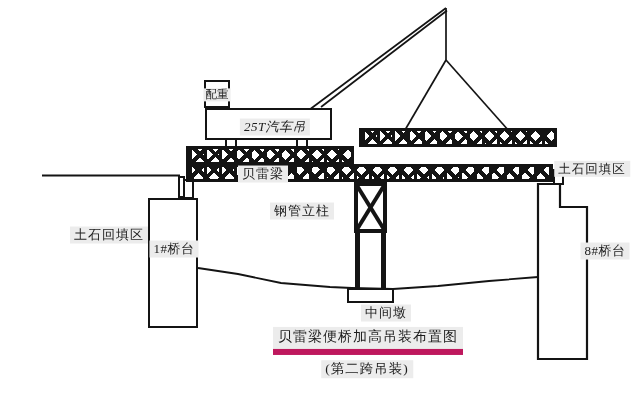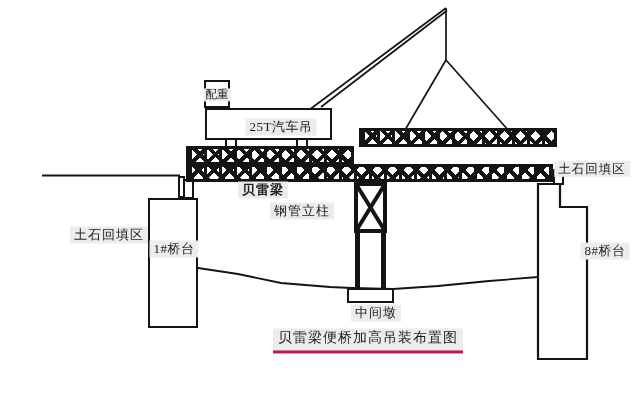--- a/index.html
+++ b/index.html
@@ -20,21 +20,21 @@
   }
   .solidcol{position:absolute;background:#141414;z-index:2;}
   .lbl{
     position:absolute;z-index:3;transform:translate(-50%,-50%);
     background:#ececec;padding:1px 4px;white-space:nowrap;
     font-size:13px;letter-spacing:1px;line-height:1.15;
   }
   .lbl.small{font-size:11.5px;letter-spacing:0;padding:0 2px;}
   .lbl.plain{letter-spacing:0.5px;}
   #title-line{
-    font-size:14px;letter-spacing:1px;border-bottom:3px solid #be185d;
+    font-size:14px;letter-spacing:1px;border-bottom:6px solid #be185d;
     padding:2px 5px 4px 5px;
   }
   #subtitle-line{font-size:13.5px;letter-spacing:1px;}
 </style>
 </head>
 <body>
 
 <div id="stage">
 
   <svg width="632" height="400" viewBox="0 0 632 400">
@@ -72,24 +72,25 @@
   <div class="shape outline" style="left:296px;top:138px;width:12px;height:10px;"></div>
 
   <div class="truss" style="left:186px;top:146px;width:168px;height:19px;"></div>
   <div class="truss" style="left:186px;top:164px;width:367px;height:18px;"></div>
   <div class="truss" style="left:359px;top:128px;width:198px;height:19px;"></div>
 
   <div class="shape outline" style="left:204px;top:80px;width:26px;height:28px;"></div>
   <div class="shape outline" style="left:205px;top:108px;width:127px;height:32px;"></div>
 
   <div class="lbl small" style="left:217px;top:95px;">配重</div>
-  <div class="lbl plain" style="left:281px;top:127px;">25T汽车吊</div>
-  <div class="lbl" style="left:263px;top:190px;font-weight:bold;">贝雷梁</div>
+  <div class="lbl plain" style="left:275px;top:127px;font-style:italic;">25T汽车吊</div>
+  <div class="lbl" style="left:263px;top:174px;">贝雷梁</div>
   <div class="lbl" style="left:302px;top:211px;">钢管立柱</div>
   <div class="lbl" style="left:109px;top:235px;">土石回填区</div>
   <div class="lbl plain" style="left:174px;top:249px;text-align:right;">1#桥台</div>
-  <div class="lbl" style="left:376px;top:313px;">中间墩</div>
+  <div class="lbl" style="left:386px;top:313px;">中间墩</div>
   <div class="lbl plain" style="left:605px;top:251px;">8#桥台</div>
   <div class="lbl" style="left:592px;top:169px;font-size:12.5px;">土石回填区</div>
 
   <div class="lbl" id="title-line" style="left:368px;top:341px;">贝雷梁便桥加高吊装布置图</div>
+  <div class="lbl" id="subtitle-line" style="left:367px;top:369px;">(第二跨吊装)</div>
 
 </div>
 
 </body></html>

